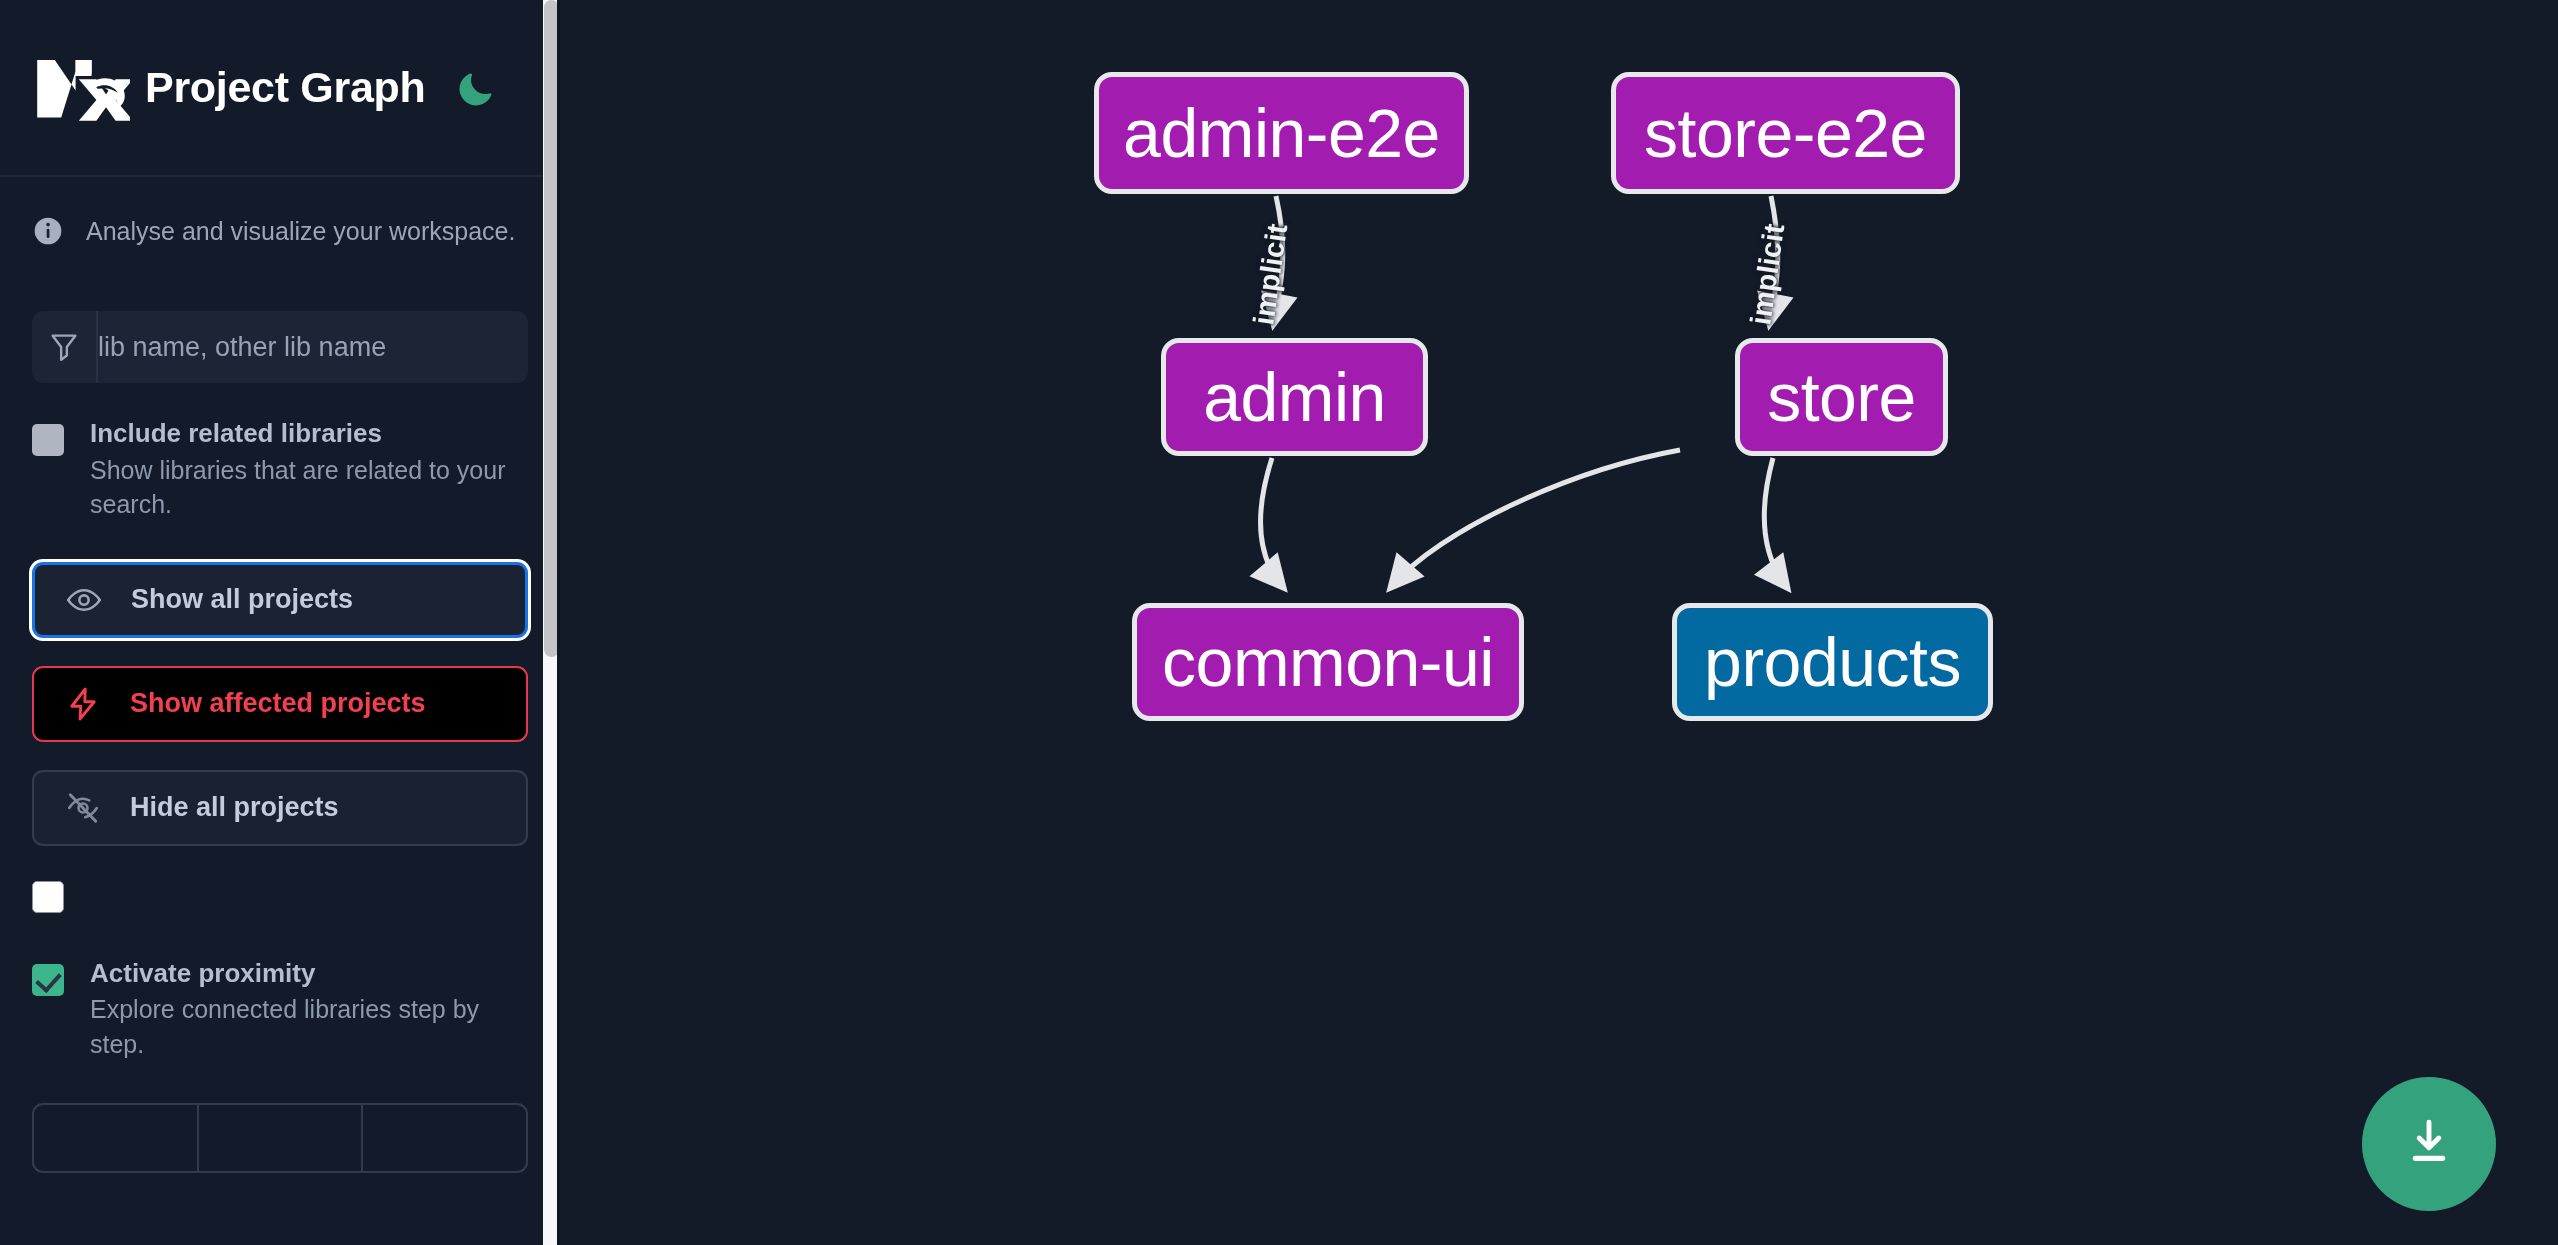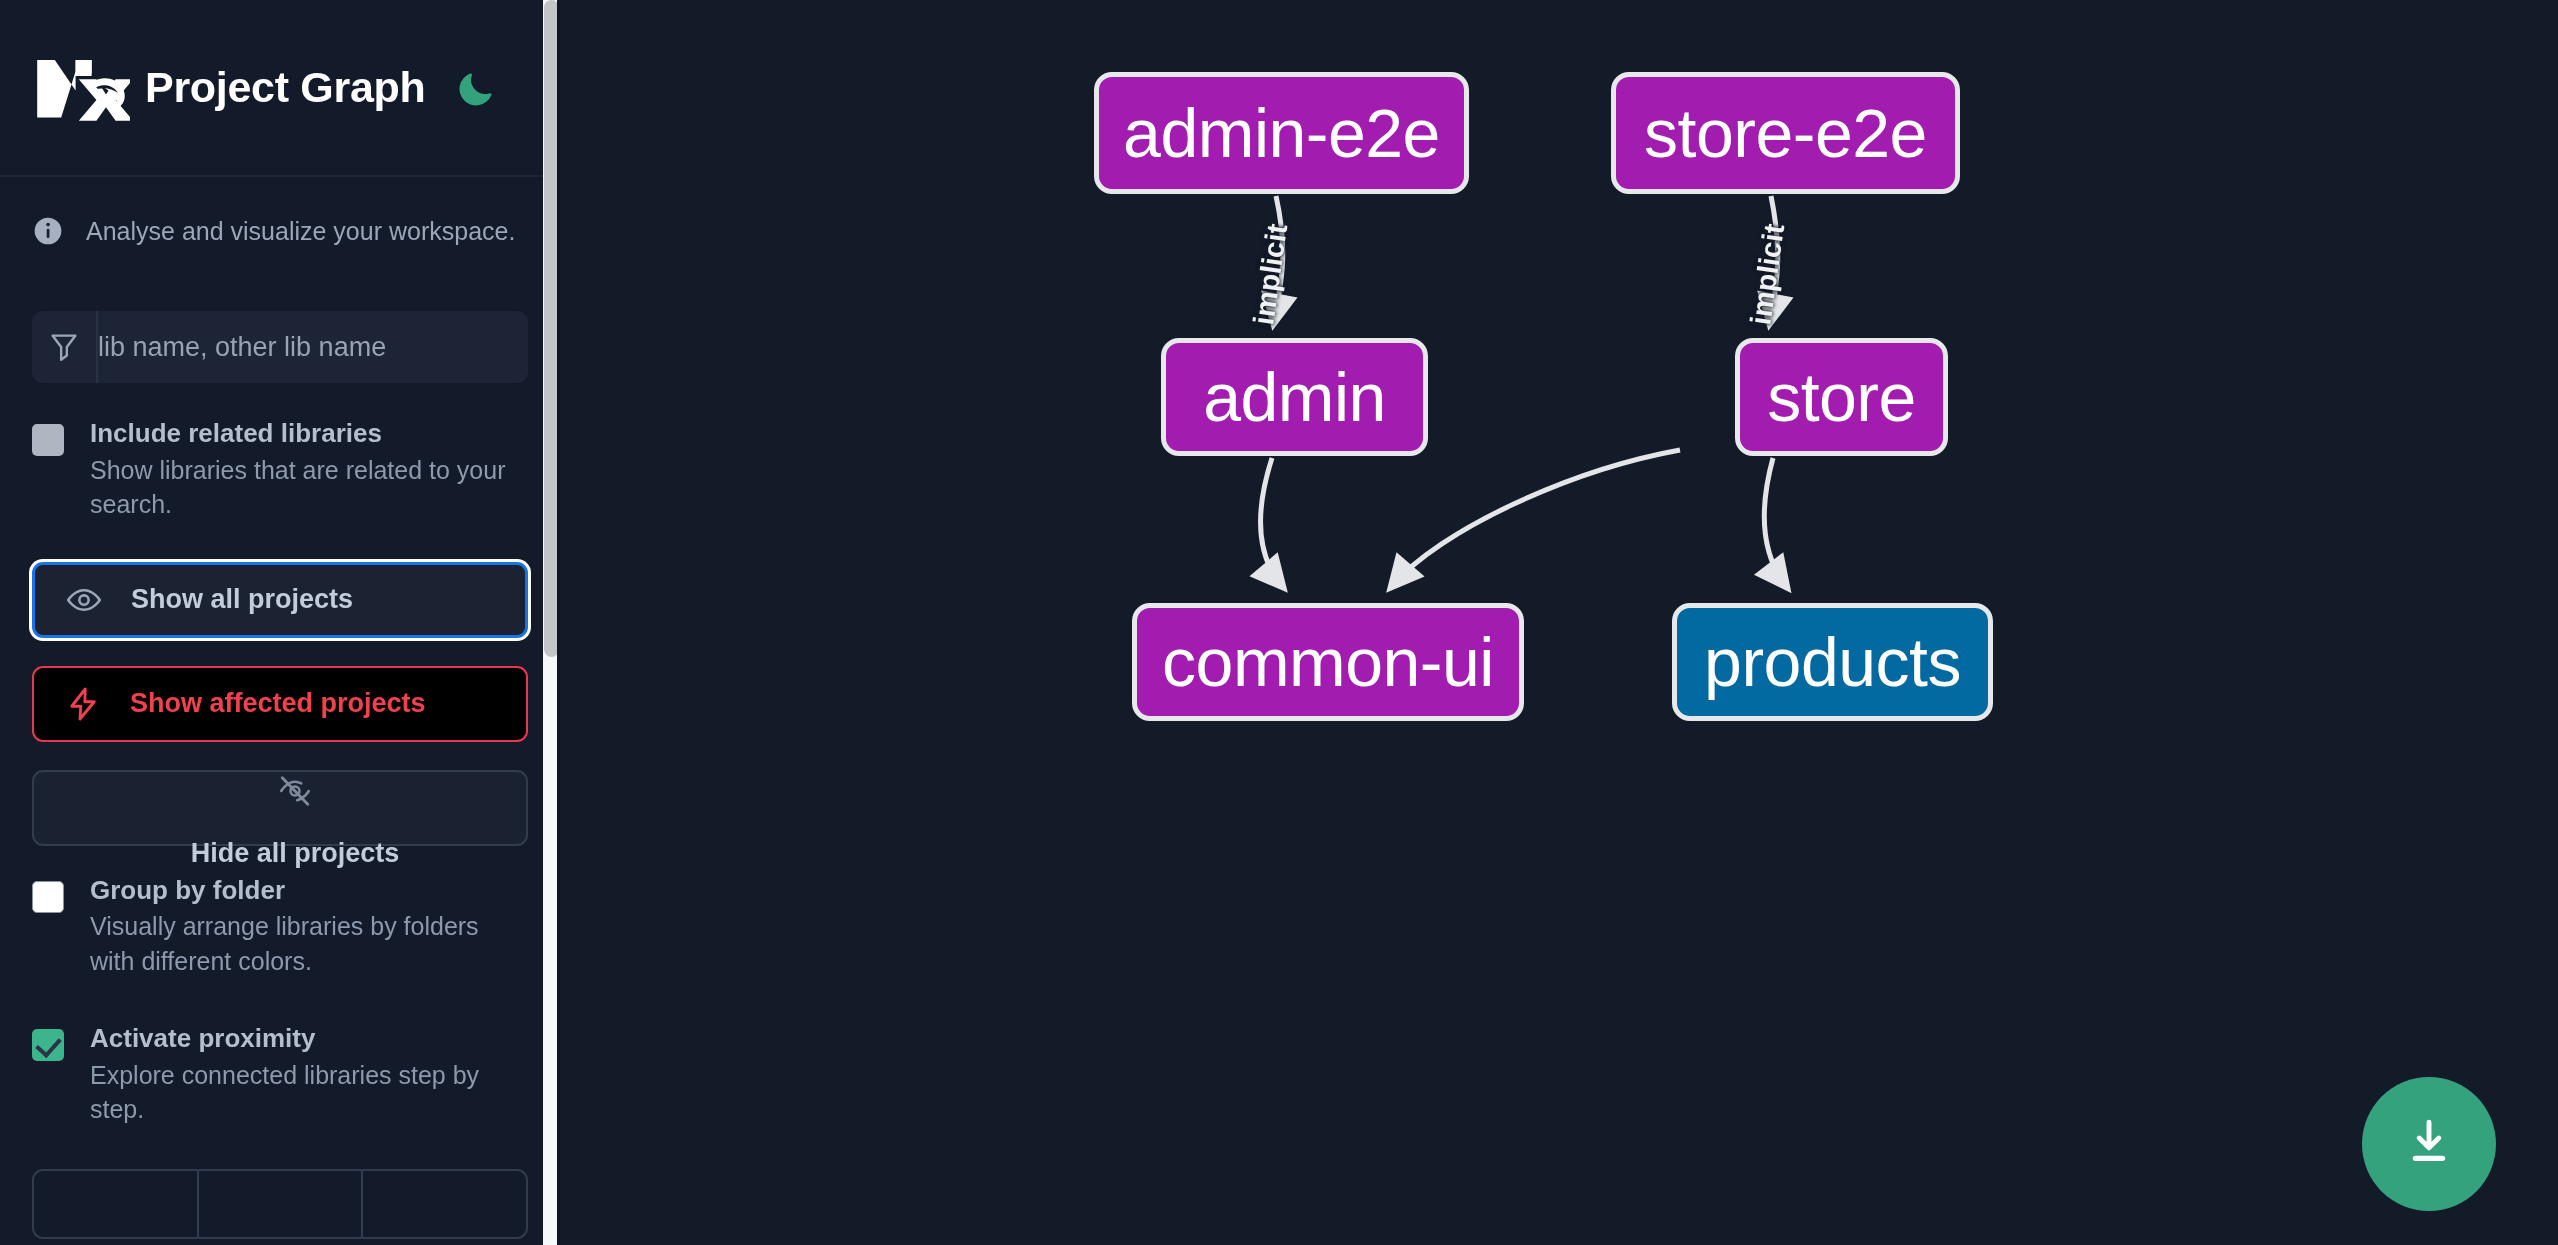--- a/index.html
+++ b/index.html
@@ -131,21 +131,21 @@
   }
   .sb-btn .b-label { font-size: 27px; font-weight: 700; white-space: nowrap; }
   .sb-btn.show-all {
     border: 3px solid #1B73E8;
     box-shadow: 0 0 0 3px #FFFFFF;
     background: #1B2333;
   }
   .sb-btn.show-all .b-label { color: #C3CCDA; }
   .sb-btn.affected { border: 2px solid #E8384F; background: #000000; }
   .sb-btn.affected .b-label { color: #F2404F; }
-  .sb-btn.hide-all { border: 2px solid #333C4E; background: #1A2232; flex-direction: column; }
+  .sb-btn.hide-all { border: 2px solid #333C4E; background: #1A2232; }
   .sb-btn.hide-all .b-label { color: #C3CCDA; }
   .btn-icon { width: 38px; height: 38px; flex: 0 0 38px; display:flex; align-items:center; justify-content:center;}
 
   .group-block { margin-top: 18px; }
   .proximity-block { margin-top: 44px; }
 
   .seg-control {
     margin-top: 42px;
     height: 70px;
     border: 2px solid #333C4E;
@@ -318,24 +318,20 @@
             </span>
             <span class="b-label">Hide all projects</span>
           </div>
 
         </div>
 
         <div class="check-block group-block">
           <div class="cb-col">
               <span class="checkbox empty-white"></span>
             </div>
-          <div class="cb-text">
-            <div class="cb-label">Group by folder</div>
-            <div class="cb-desc">Visually arrange libraries by folders with different colors.</div>
-          </div>
         </div>
 
         <div class="check-block proximity-block">
           <div class="cb-col">
               <span class="checkbox checked"></span>
             </div>
           <div class="cb-text">
             <div class="cb-label">Activate proximity</div>
             <div class="cb-desc">Explore connected libraries step by step.</div>
           </div>

